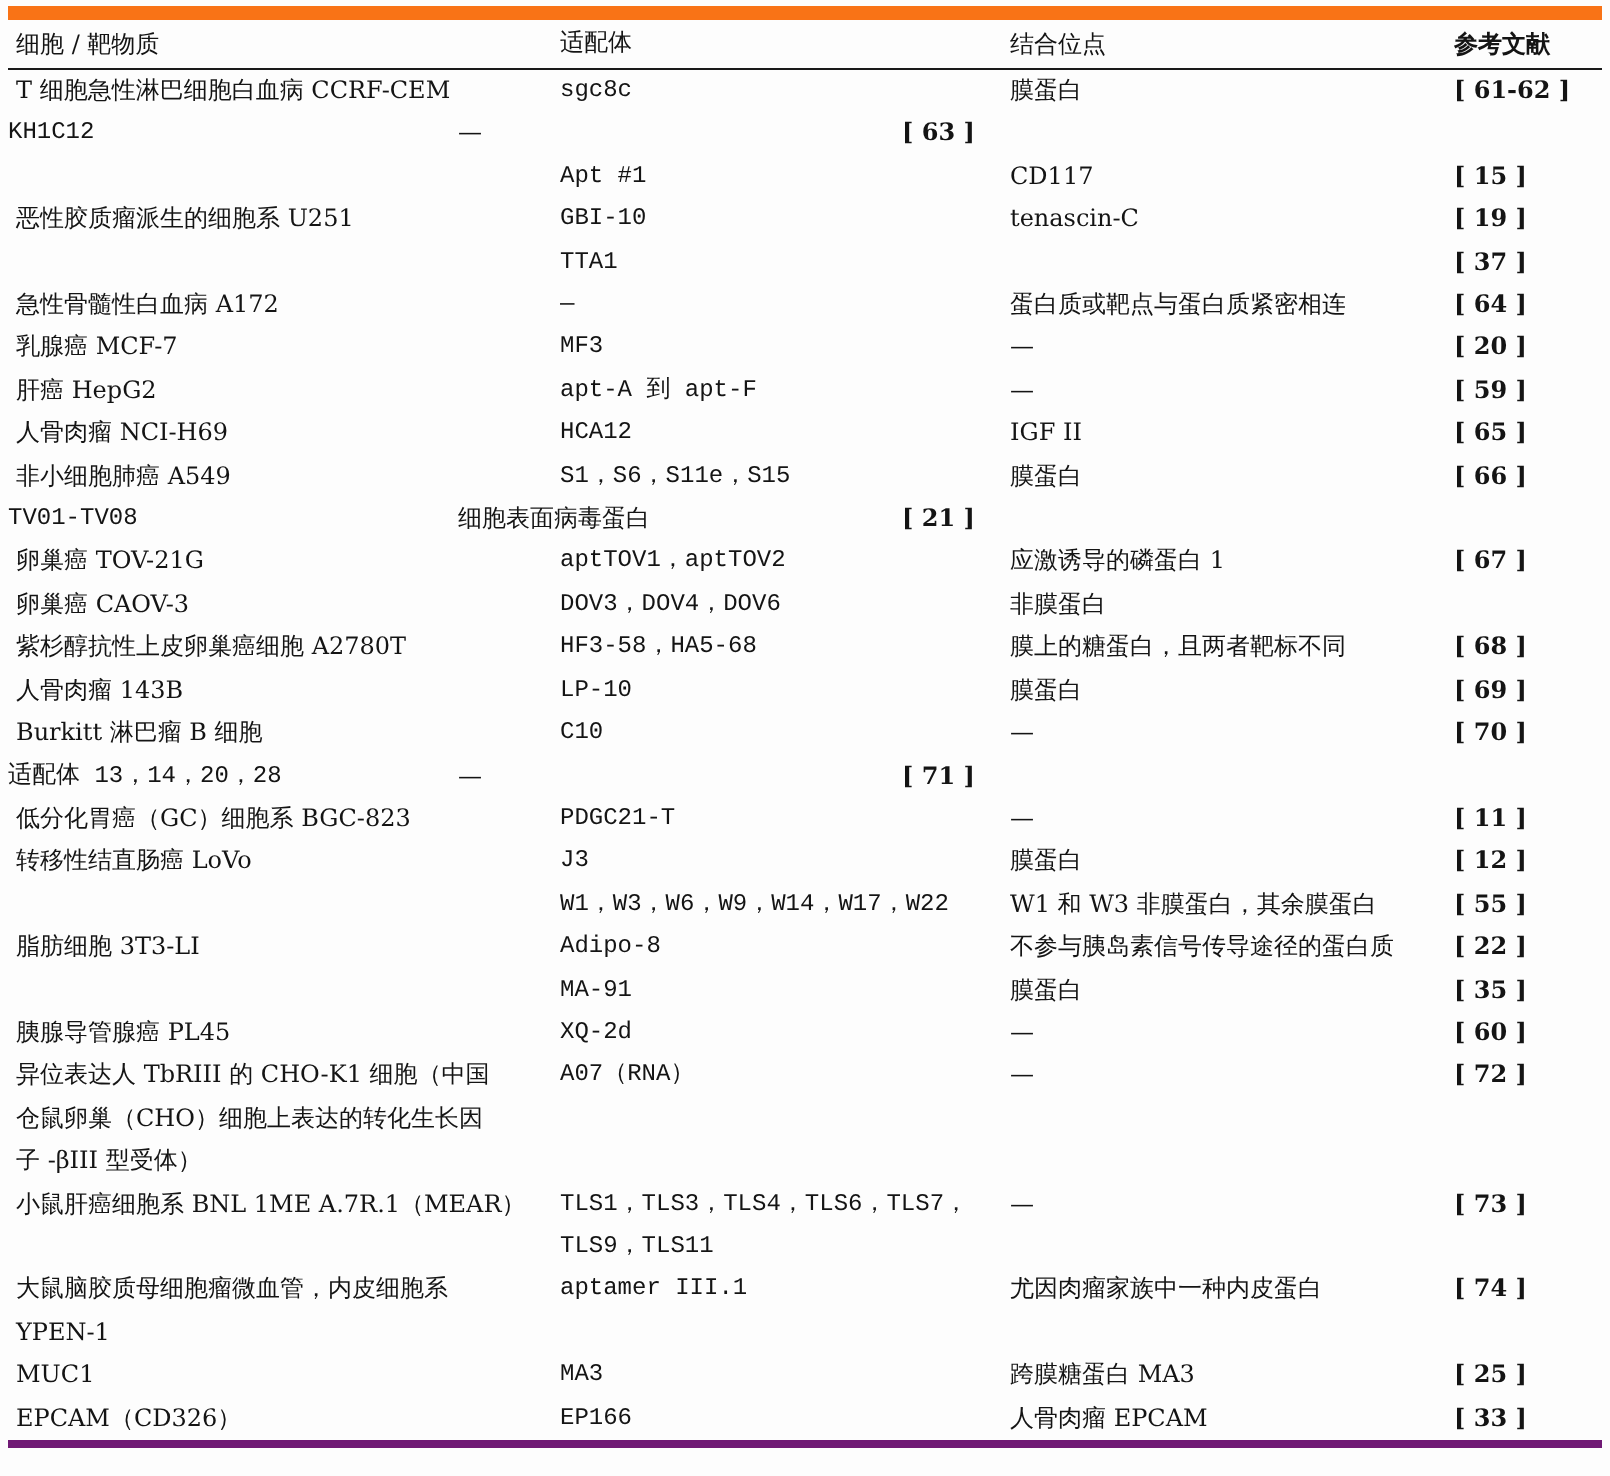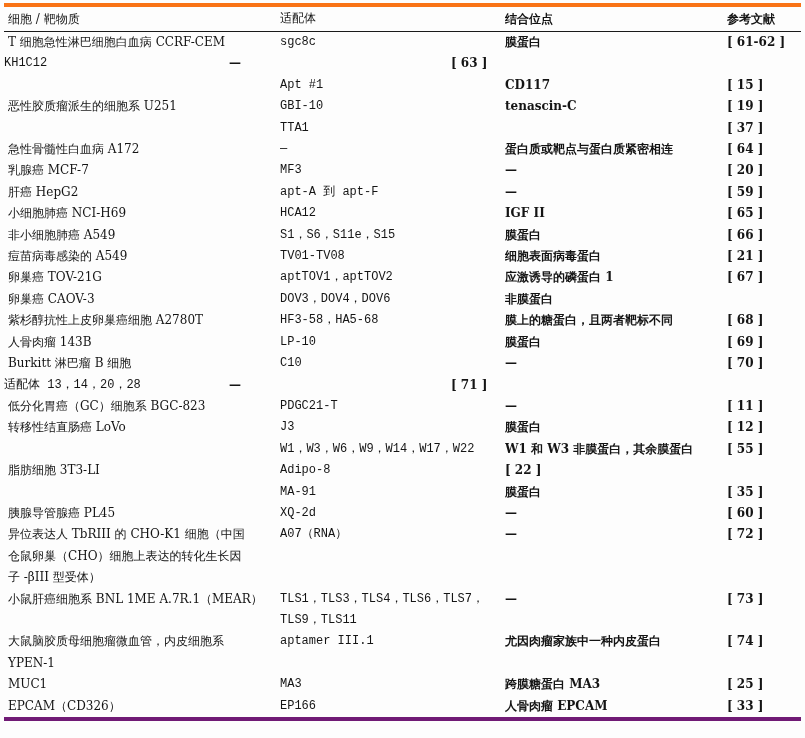--- a/index.html
+++ b/index.html
@@ -6,33 +6,33 @@
   .page{
     width:805px;height:738px;box-sizing:border-box;
     background:#fdfdfd;color:#141414;
     font-family:"DejaVu Serif","Liberation Serif",serif;
     font-size:12px;
     padding:3px 4px 0 4px;
     overflow:hidden;
   }
   .tbl{width:797px;}
   .thead{
-    border-top:4px solid #f97316;
+    border-top:7px solid #f97316;
     border-bottom:1.5px solid #1a1a1a;
   }
   .row{display:flex;align-items:flex-start;}
   .cell{
     line-height:21.4px;
     white-space:pre-line;
     box-sizing:border-box;
     overflow:hidden;
   }
   .c0{width:276px;padding-left:4px;}
   .c1{width:225px;font-family:Liberation Mono, monospace;}
-  .c2{width:222px;font-weight:bold;}
+  .c2{width:222px;}
   .c3{width:74px;font-weight:bold;}
   .thead .cell{line-height:24px;white-space:nowrap;}
   .tbody{border-bottom:4px solid #701a75;}
 </style>
 </head>
 <body>
 
 <div class="page">
   <div class="tbl">
     <div class="thead row">
@@ -83,33 +83,32 @@
           <div class="cell c2">—</div>
           <div class="cell c3">[ 20 ]</div>
         </div>
         <div class="row">
           <div class="cell c0">肝癌 HepG2</div>
           <div class="cell c1">apt-A 到 apt-F</div>
           <div class="cell c2">—</div>
           <div class="cell c3">[ 59 ]</div>
         </div>
         <div class="row">
-          <div class="cell c0">小细胞肺癌 NCI-H69</div>
+          <div class="cell c0">人骨肉瘤 NCI-H69</div>
           <div class="cell c1">HCA12</div>
           <div class="cell c2">IGF II</div>
           <div class="cell c3">[ 65 ]</div>
         </div>
         <div class="row">
           <div class="cell c0">非小细胞肺癌 A549</div>
           <div class="cell c1">S1，S6，S11e，S15</div>
           <div class="cell c2">膜蛋白</div>
           <div class="cell c3">[ 66 ]</div>
         </div>
         <div class="row">
-          <div class="cell c0">痘苗病毒感染的 A549</div>
           <div class="cell c1">TV01-TV08</div>
           <div class="cell c2">细胞表面病毒蛋白</div>
           <div class="cell c3">[ 21 ]</div>
         </div>
         <div class="row">
           <div class="cell c0">卵巢癌 TOV-21G</div>
           <div class="cell c1">aptTOV1，aptTOV2</div>
           <div class="cell c2">应激诱导的磷蛋白 1</div>
           <div class="cell c3">[ 67 ]</div>
         </div>
@@ -156,20 +155,21 @@
         </div>
         <div class="row">
           <div class="cell c0"></div>
           <div class="cell c1">W1，W3，W6，W9，W14，W17，W22</div>
           <div class="cell c2">W1 和 W3 非膜蛋白，其余膜蛋白</div>
           <div class="cell c3">[ 55 ]</div>
         </div>
         <div class="row">
           <div class="cell c0">脂肪细胞 3T3-LI</div>
           <div class="cell c1">Adipo-8</div>
+          <div class="cell c2">不参与胰岛素信号传导途径的蛋白质</div>
           <div class="cell c3">[ 22 ]</div>
         </div>
         <div class="row">
           <div class="cell c0"></div>
           <div class="cell c1">MA-91</div>
           <div class="cell c2">膜蛋白</div>
           <div class="cell c3">[ 35 ]</div>
         </div>
         <div class="row">
           <div class="cell c0">胰腺导管腺癌 PL45</div>

